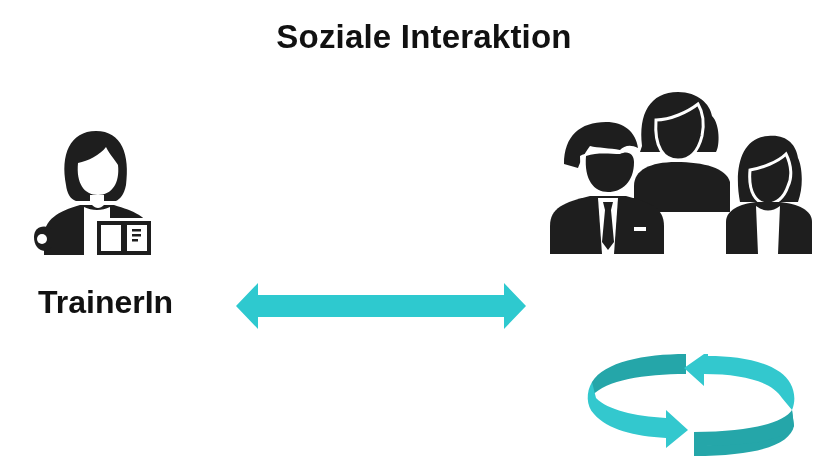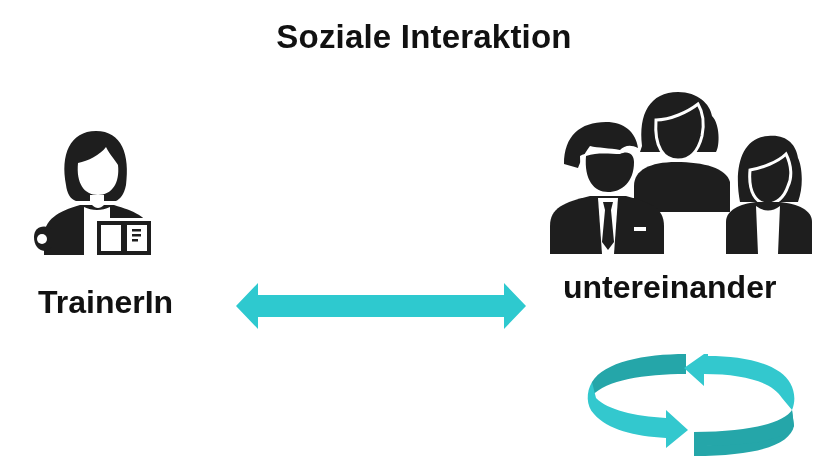--- a/index.html
+++ b/index.html
@@ -68,21 +68,20 @@
     <rect x="84" y="141" width="12" height="4" fill="#fff"></rect>
 
     <path d="M190 116 C184 84 190 52 218 50 C236 48 246 58 248 72 C252 80 254 100 248 116 Z" fill="#1e1e1e"></path>
     <path d="M200 84 C212 82 228 76 236 68 C242 80 242 92 238 100 C234 112 226 118 218 118 C206 118 198 106 200 84 Z" fill="#1e1e1e" stroke="#fff" stroke-width="3"></path>
     <path d="M176 168 L176 136 C176 124 190 118 206 116 L230 116 C248 118 262 124 262 136 L262 168 Z" fill="#1e1e1e"></path>
     <path d="M206 120 C214 126 222 126 230 120 L228 168 L208 168 Z" fill="#fff"></path>
   </svg>
 </div>
 
 <div class="abs label lbl-tn">
-  <div>untereinander</div>
 </div>
 
 <div class="abs" style="left:584px; top:352px;">
   <svg width="212" height="106" viewBox="0 0 212 106">
 
     <path d="M102 2 C60 2 20 10 8 30 L8 44 C22 28 60 22 102 22 Z" fill="#25a6a9"></path>
 
     <path d="M8 30 C2 40 2 54 10 62 C24 78 50 84 82 86 L82 96 L104 78 L82 58 L82 66 C50 64 24 58 12 46 Z" fill="#33c8ce"></path>
 
     <path d="M120 2 L100 16 L120 34 L120 22 C160 22 188 30 198 46 L208 58 C214 44 208 28 196 20 C178 8 152 4 124 4 L124 2 Z" fill="#33c8ce"></path>

